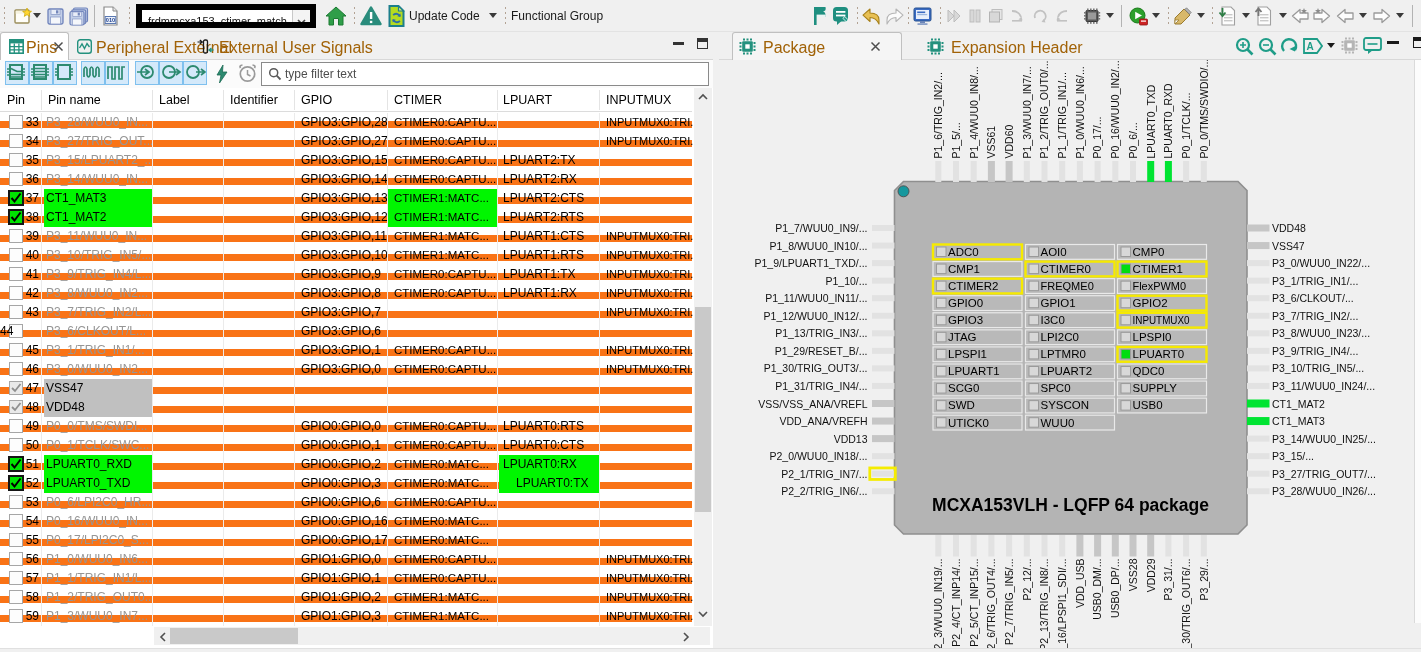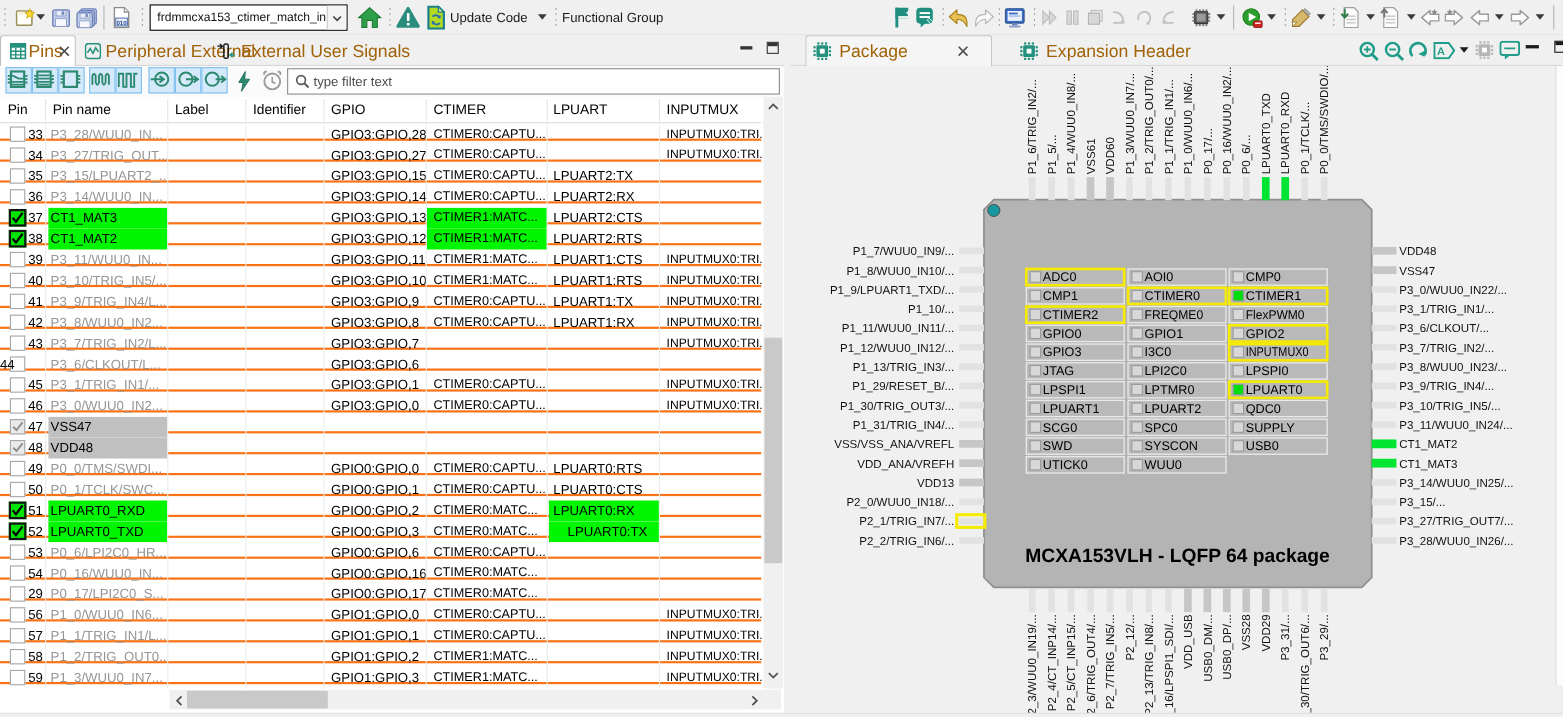--- a/index.html
+++ b/index.html
@@ -2,26 +2,26 @@
 <html><head><meta charset="utf-8">
 <style>
 *{margin:0;padding:0;box-sizing:border-box}
 html,body{width:1421px;height:652px;overflow:hidden;background:#f0f0f0;
  font-family:"Liberation Sans",sans-serif;-webkit-font-smoothing:antialiased}
 .ab{position:absolute}
 .grip{position:absolute;top:7px;width:3px;height:18px;
  background-image:repeating-linear-gradient(to bottom,#b3a394 0 2px,transparent 2px 5px);
  background-size:1px 100%;background-repeat:repeat-y;background-position:1px 0}
 .sep{position:absolute;top:5px;width:1px;height:22px;background:#b3b3b3}
-.combo{position:absolute;top:4px;height:24px;background:#fff;border:1px solid #000000;
+.combo{position:absolute;top:4px;height:24px;background:#fff;border:6px solid #000000;
  font-size:12px;color:#111;line-height:22px;white-space:nowrap;overflow:hidden}
 .tabtxt{font-size:16px;color:#a16207;white-space:nowrap}
 .hdrtxt{position:absolute;top:0;height:24px;line-height:25px;font-size:12.5px;color:#000;white-space:nowrap}
 .cell{position:absolute;top:0;height:19px;line-height:19px;font-size:12px;white-space:nowrap;overflow:hidden}
-.row{position:absolute;left:0;width:692px;height:15px;background:#fff;border-bottom:2px solid #f97316}
+.row{position:absolute;left:0;width:692px;height:15px;background:#fff;border-bottom:7px solid #f97316}
 .cb{position:absolute;left:9px;top:2px;width:14px;height:14px;background:#fdfdfd;border:1px solid #a6a6a6}
 .cbg{position:absolute;left:8px;top:1px;width:16px;height:16px;background:#00e400;border:2px solid #151515}
 .cbp{position:absolute;left:9px;top:2px;width:14px;height:14px;background:#e9e9e9;border:1px solid #a6a6a6}
 svg{display:block}
 </style></head>
 <body>
 <div class="ab" style="left:0;top:0;width:1421px;height:32px;background:#f0f0f0;border-bottom:1px solid #e3e3e3">
     <div class="grip" style="left:3px"></div>
     <svg class="ab" style="left:14px;top:7px" width="19" height="19" viewBox="0 0 19 19">
 <rect x="1" y="3" width="14" height="13" rx="1" fill="#fffef8" stroke="#9b8d5a" stroke-width="1.4"></rect>
@@ -506,21 +506,21 @@
     </div>
     <div class="row" style="top:424px">
       <div class="cb"></div>
       <div class="cell" style="left:0;width:39px;text-align:right;color:#000">54</div>
       <div class="cell" style="left:46px;width:106px;color:#969696">P0_16/WUU0_IN...</div>
       <div class="cell" style="left:301px;width:88px;color:#000">GPIO0:GPIO,16</div>
       <div class="cell" style="left:394px;width:103px;color:#000;font-size:11.5px">CTIMER0:MATC...</div>
     </div>
     <div class="row" style="top:443px">
       <div class="cb"></div>
-      <div class="cell" style="left:0;width:39px;text-align:right;color:#000">29</div>
+      <div class="cell" style="left:0;width:39px;text-align:right;color:#000">55</div>
       <div class="cell" style="left:46px;width:106px;color:#969696">P0_17/LPI2C0_S...</div>
       <div class="cell" style="left:301px;width:88px;color:#000">GPIO0:GPIO,17</div>
       <div class="cell" style="left:394px;width:103px;color:#000;font-size:11.5px">CTIMER0:MATC...</div>
     </div>
     <div class="row" style="top:462px">
       <div class="cb"></div>
       <div class="cell" style="left:0;width:39px;text-align:right;color:#000">56</div>
       <div class="cell" style="left:46px;width:106px;color:#969696">P1_0/WUU0_IN6...</div>
       <div class="cell" style="left:301px;width:88px;color:#000">GPIO1:GPIO,0</div>
       <div class="cell" style="left:394px;width:103px;color:#000;font-size:11.5px">CTIMER0:CAPTU...</div>

